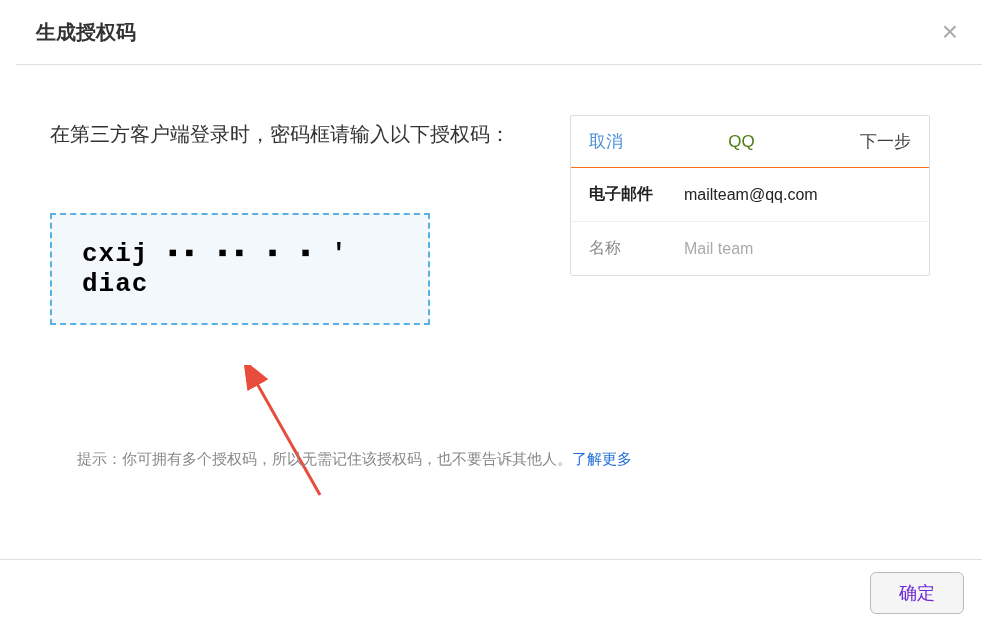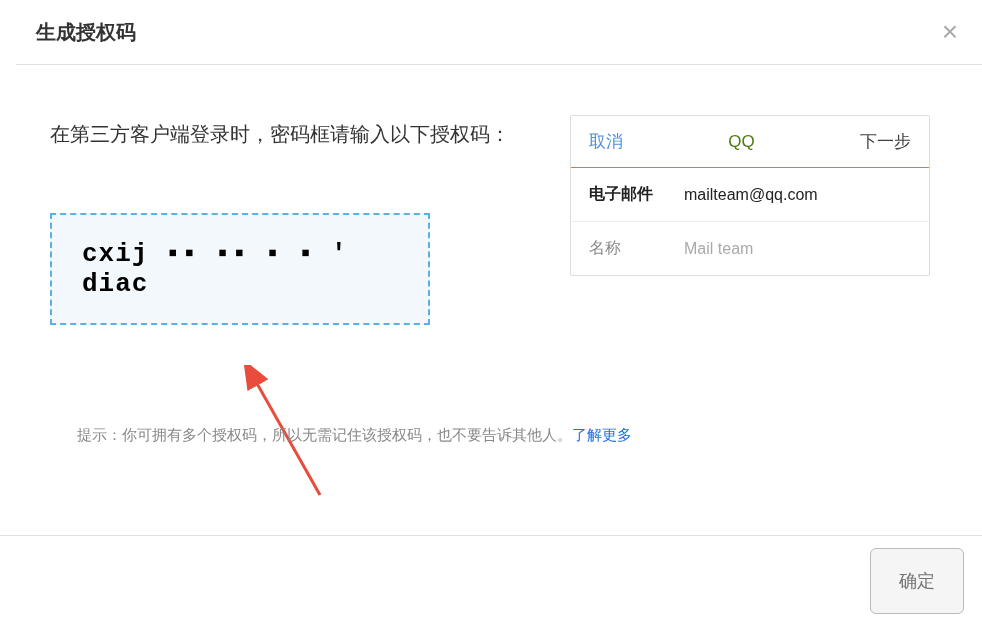--- a/index.html
+++ b/index.html
@@ -153,23 +153,23 @@
     .modal-footer {
       border-top: 1px solid #e0e0e0;
       padding: 12px 18px;
       display: flex;
       justify-content: flex-end;
     }
     .btn-ok {
       border: 1px solid #bbb;
       background: #f5f5f5;
       border-radius: 6px;
-      padding: 20px 28px;
+      padding: 8px 28px;
       font-size: 18px;
-      color: #737373;
+      color: #6d28d9;
       cursor: pointer;
     }
   </style>
 </head>
 <body>
 
 <div class="modal">
 
   <div class="modal-header">
     <div class="modal-title">生成授权码</div>

